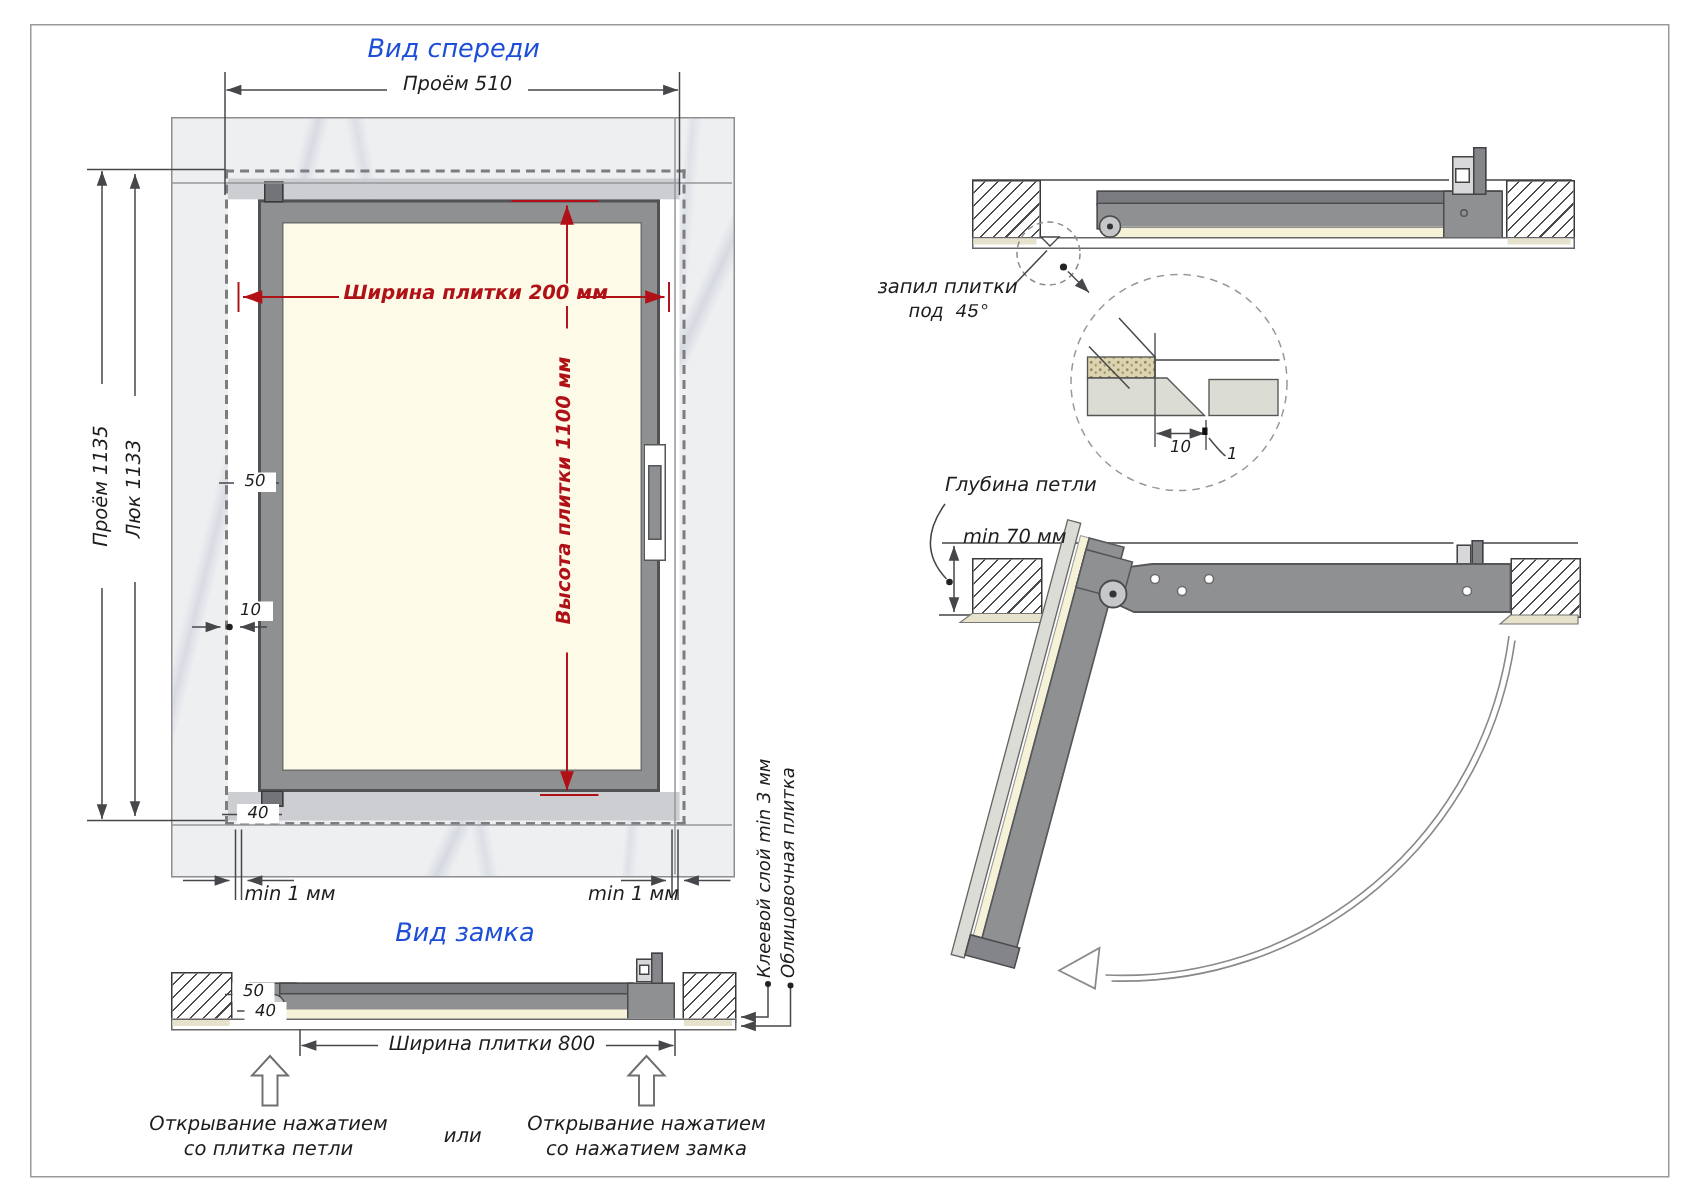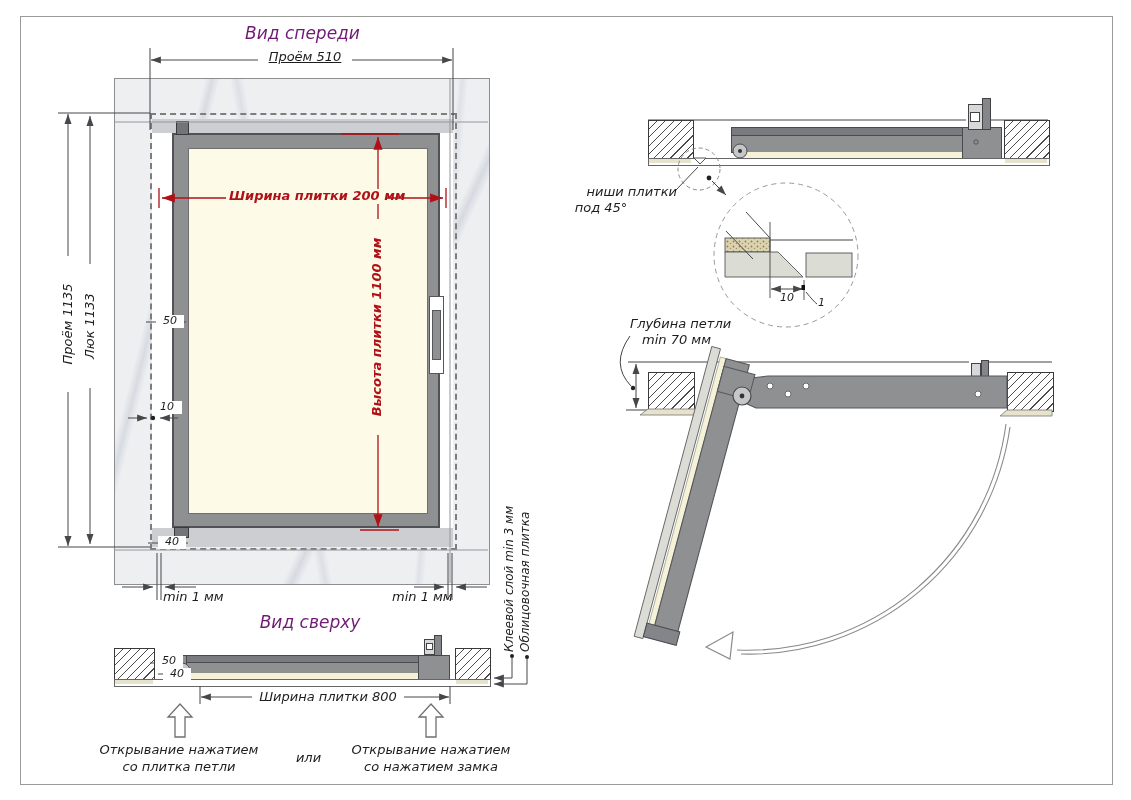--- a/index.html
+++ b/index.html
@@ -36,21 +36,21 @@
 
   
   .lbl{position:absolute;font-style:italic;font-size:13px;color:#1d1d1f;
        white-space:nowrap;line-height:1.15;}
   .ctr{text-align:center;}
   .rgt{text-align:right;}
   .sm{font-size:11px;}
   .bgw{background:#fff;padding:0 3px;}
   .bgc{background:#fdfbe8;padding:0 3px;}
   .red{color:#b01117;font-weight:600;}
-  .title{font-size:17px;color:#701a75;}
+  .title{font-size:17px;color:#1d4ed8;}
   .rot{transform:rotate(-90deg);transform-origin:0 0;}
   svg.overlay{position:absolute;left:0;top:0;}
 </style>
 </head>
 <body>
 
 <div class="stage">
 
   <div class="abs frame-border"></div>
 
@@ -232,44 +232,44 @@
     <circle cx="742" cy="396" r="2.4" fill="#333"></circle>
 
     <g fill="none" stroke="#8a8a8c" stroke-width="1.1">
       <path d="M1006,424 A 260 260 0 0 1 737,650"></path>
       <path d="M1010,427 A 264 264 0 0 1 741,654"></path>
     </g>
     <polygon points="706,647 733,632 730,659" fill="#fff" stroke="#8a8a8c" stroke-width="1.2"></polygon>
   </svg>
 
   <div class="lbl title ctr" style="left:220px;top:24px;width:165px;">Вид спереди</div>
-  <div class="lbl ctr bgw" style="left:258px;top:50px;width:88px;text-decoration:underline;">Проём 510</div>
+  <div class="lbl ctr bgw" style="left:258px;top:50px;width:88px;">Проём 510</div>
   <div class="lbl ctr bgc red" style="left:226px;top:189px;width:154px;">Ширина плитки 200 мм</div>
   <div class="lbl ctr bgc red rot" style="left:370px;top:435px;width:210px;height:15px;">Высота плитки 1100 мм</div>
   <div class="lbl ctr bgw rot" style="left:61px;top:392px;width:130px;height:14px;">Проём 1135</div>
   <div class="lbl ctr bgw rot" style="left:83px;top:388px;width:118px;height:14px;">Люк 1133</div>
   <div class="lbl ctr sm bgw" style="left:156px;top:315px;width:22px;">50</div>
   <div class="lbl ctr sm bgw" style="left:152px;top:401px;width:24px;">10</div>
   <div class="lbl ctr sm bgw" style="left:158px;top:536px;width:22px;">40</div>
   <div class="lbl" style="left:163px;top:590px;">min 1 мм</div>
   <div class="lbl" style="left:392px;top:590px;">min 1 мм</div>
 
-  <div class="lbl title ctr" style="left:240px;top:613px;width:140px;">Вид сверху</div>
+  <div class="lbl title ctr" style="left:240px;top:613px;width:140px;">Вид замка</div>
   <div class="lbl ctr sm bgw" style="left:155px;top:655px;width:22px;">50</div>
   <div class="lbl ctr sm bgw" style="left:163px;top:668px;width:22px;">40</div>
   <div class="lbl ctr bgw" style="left:252px;top:690px;width:146px;">Ширина плитки 800</div>
   <div class="lbl ctr" style="left:98px;top:743px;width:162px;">Открывание нажатием</div>
   <div class="lbl ctr" style="left:98px;top:760px;width:162px;">со плитка петли</div>
   <div class="lbl ctr" style="left:286px;top:751px;width:45px;">или</div>
   <div class="lbl ctr" style="left:349px;top:743px;width:164px;">Открывание нажатием</div>
   <div class="lbl ctr" style="left:349px;top:760px;width:164px;">со нажатием замка</div>
   <div class="lbl rot" style="left:503px;top:652px;width:148px;height:14px;font-size:12px;">Клеевой слой min 3 мм</div>
   <div class="lbl rot" style="left:519px;top:652px;width:145px;height:14px;font-size:12px;">Облицовочная плитка</div>
 
-  <div class="lbl rgt" style="left:585px;top:185px;width:92px;">ниши плитки</div>
-  <div class="lbl ctr" style="left:568px;top:201px;width:66px;">под 45°</div>
+  <div class="lbl rgt" style="left:585px;top:185px;width:92px;">запил плитки</div>
+  <div class="lbl ctr" style="left:600px;top:201px;width:66px;font-family:Liberation Mono, monospace;">под 45°</div>
   <div class="lbl ctr sm" style="left:774px;top:292px;width:26px;">10</div>
   <div class="lbl sm" style="left:818px;top:297px;">1</div>
 
   <div class="lbl" style="left:630px;top:317px;">Глубина петли</div>
-  <div class="lbl" style="left:642px;top:333px;">min 70 мм</div>
+  <div class="lbl" style="left:642px;top:352px;">min 70 мм</div>
 
 </div>
 
 </body></html>

